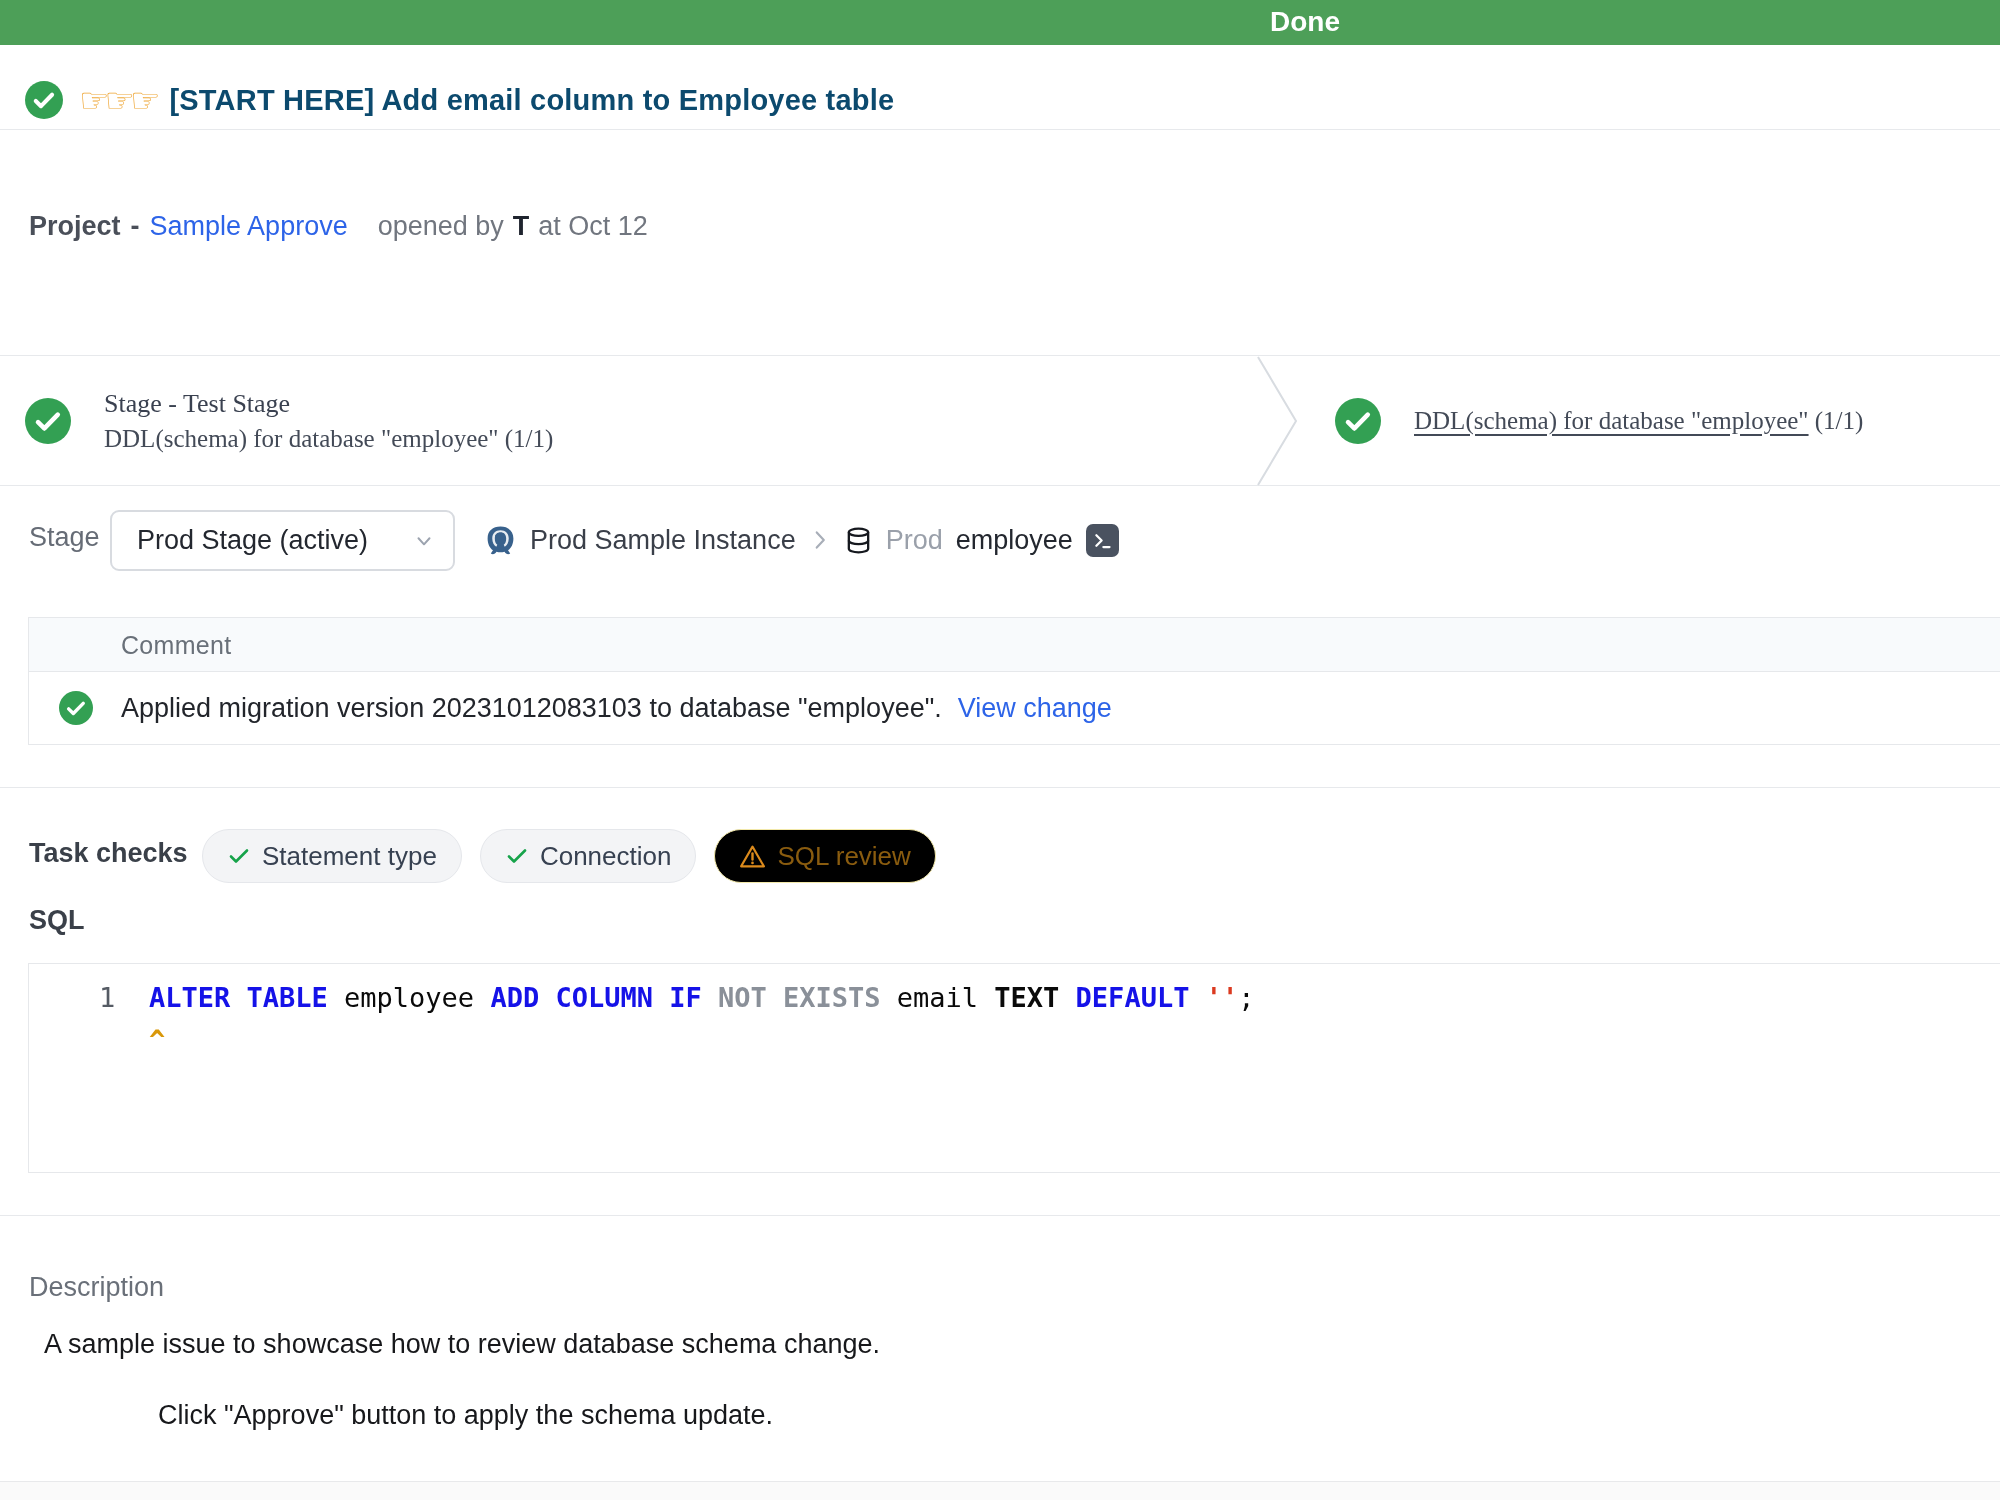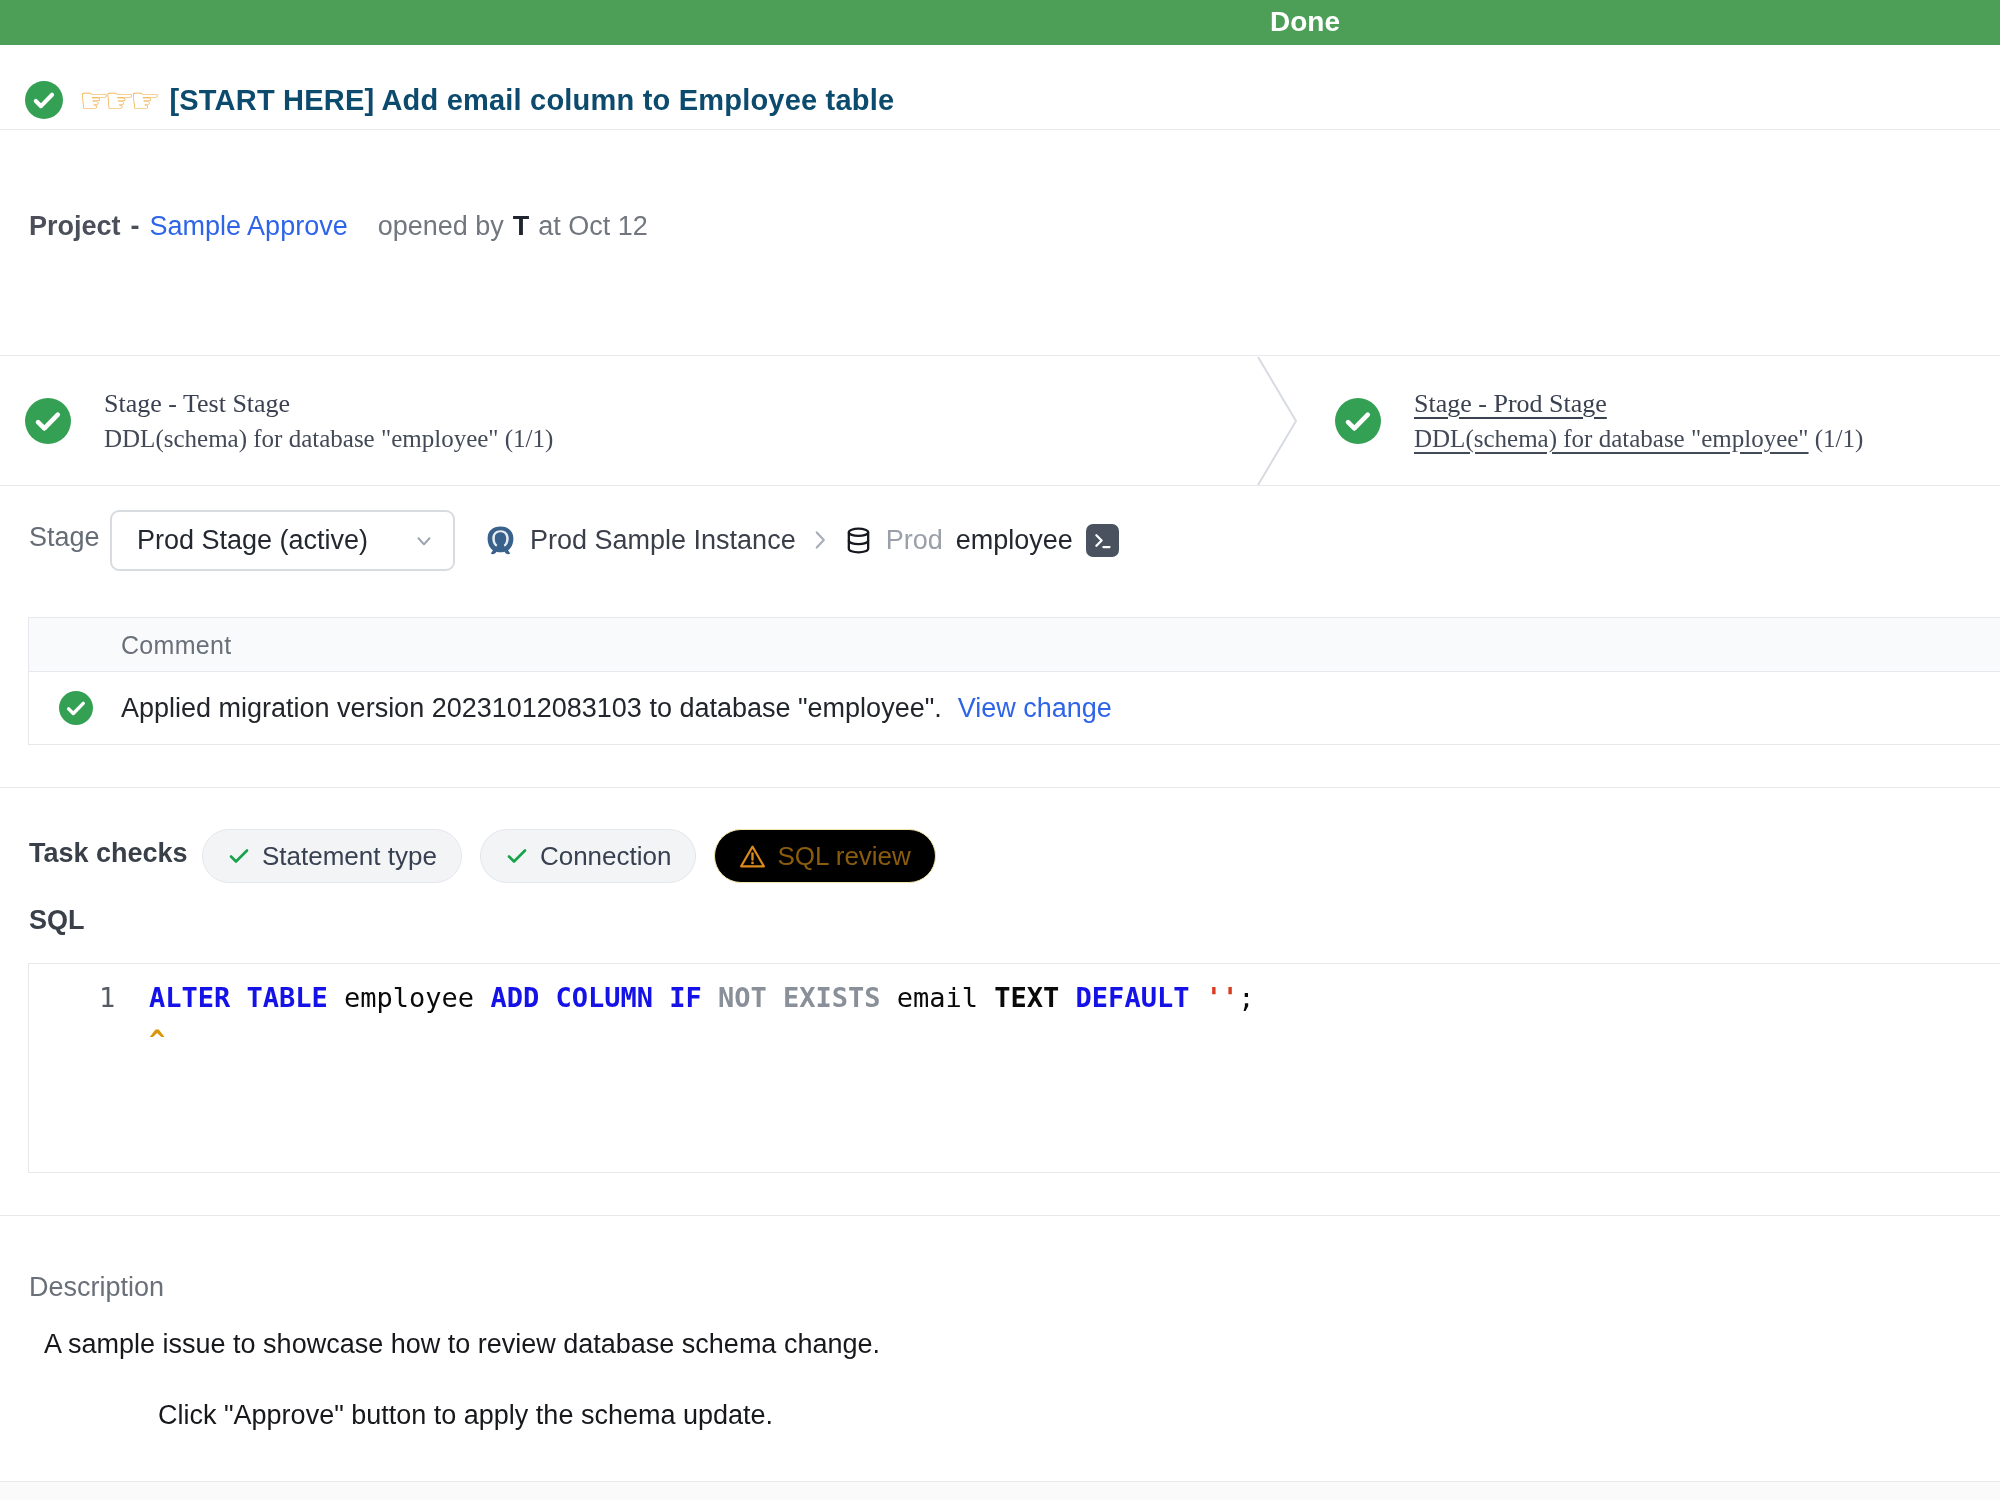--- a/index.html
+++ b/index.html
@@ -151,21 +151,20 @@
         </svg>
     </span>
     <div class="stage stage-2">
       <span>
         <svg width="46" height="46" viewBox="0 0 24 24">
             <circle cx="12" cy="12" r="12" fill="#33a053"></circle>
             <path d="M6.8 12.6l3.3 3.3 7-7.2" stroke="#fff" stroke-width="2.4" fill="none" stroke-linecap="round" stroke-linejoin="round"></path>
           </svg>
       </span>
       <span class="texts">
-        <div class="stage-title u">Stage - Prod Stage</div>
         <div class="stage-sub">
           <span class="u">DDL(schema) for database "employee"</span><span> (1/1)</span>
         </div>
       </span>
     </div>
   </div>
 
   <div class="selector-row">
     <span class="stage-lbl">Stage</span>
     <div class="stage-select">

